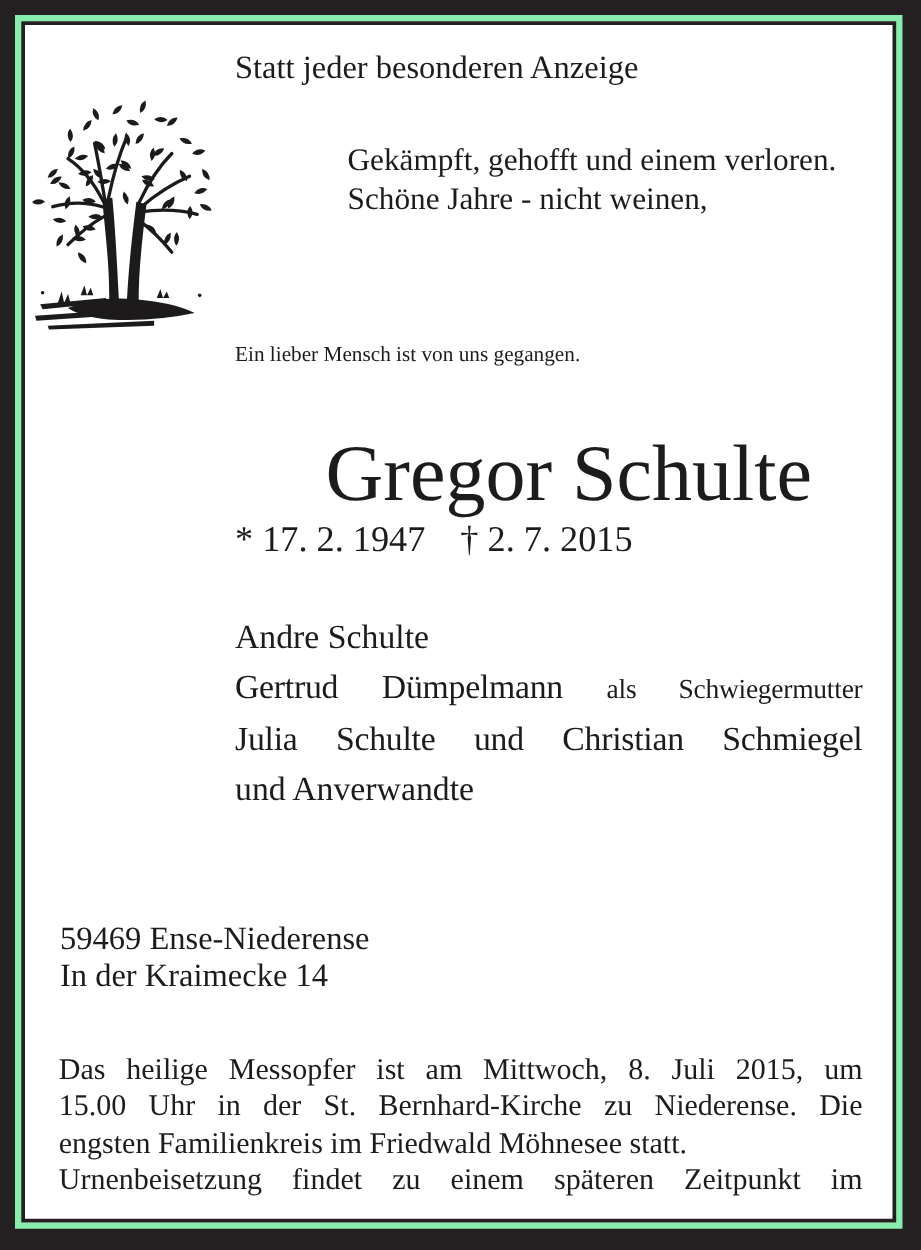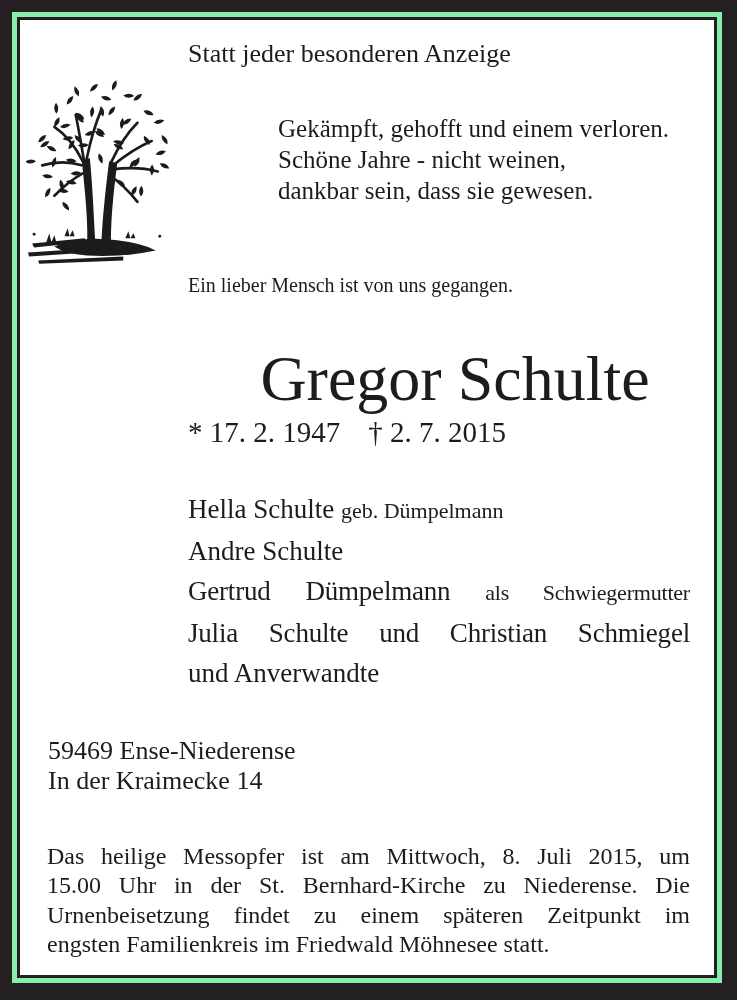--- a/index.html
+++ b/index.html
@@ -8,21 +8,21 @@
     background:#241f21;color:#1d1b1c;
     font-family:"Liberation Serif", serif;
     overflow:hidden;
   }
   .paper{position:absolute;left:12px;top:12px;right:15px;bottom:17px;background:#86efac;}
   .inner{position:absolute;left:5px;top:5px;right:5px;bottom:5px;border:3px solid #241f21;background:#ffffff;}
   .txt{position:absolute;white-space:nowrap;}
   .header-line{left:168px;top:19px;font-size:26px;}
   .tree{position:absolute;left:6px;top:60px;width:152px;height:192px;}
   .poem{left:258px;top:93px;font-size:25px;line-height:31px;}
-  .intro{left:168px;top:254px;font-size:20px;}
+  .intro{left:168px;top:254px;font-size:17px;}
   .name-block{position:absolute;left:184px;top:327px;width:502px;text-align:center;
     font-size:64px;line-height:1;white-space:nowrap;}
   .dates{position:absolute;left:168px;top:398px;width:502px;display:flex;
     justify-content:flex-start;gap:28px;font-size:29px;line-height:1;}
   .dates span{white-space:nowrap;}
   .mourners{position:absolute;left:168px;top:469px;width:502px;font-size:27px;line-height:40px;}
   .mourner-row{white-space:nowrap;}
   .mourner-row.justify{white-space:normal;text-align:justify;text-align-last:justify;letter-spacing:-0.2px;}
   .m-note{font-size:22px;}
   .address{left:28px;top:716px;font-size:26px;line-height:30px;}
@@ -121,37 +121,32 @@
           <path d="M38,152 l3,-8 2,8 3,-6 2,6 z"></path>
           <path d="M98,154 l3,-7 2,7 3,-5 2,5 z"></path>
           <circle cx="8" cy="150" r="1.4"></circle>
           <circle cx="132" cy="152" r="1.4"></circle>
         </g>
       </svg>
 
       <div class="txt poem">
         <div>Gekämpft, gehofft und einem verloren.</div>
         <div>Schöne Jahre - nicht weinen,</div>
-        <div>dankbar sein, dass sie gewesen.</div>
       </div>
 
       <div class="txt intro">Ein lieber Mensch ist von uns gegangen.</div>
 
       <div class="name-block">Gregor Schulte</div>
 
       <div class="dates">
         <span>* 17. 2. 1947</span>
         <span>† 2. 7. 2015</span>
       </div>
 
       <div class="mourners">
-        <div class="mourner-row">
-          <span class="m-name">Hella Schulte</span>
-          <span class="m-note">geb. Dümpelmann</span>
-        </div>
         <div class="mourner-row">
           <span class="m-name">Andre Schulte</span>
         </div>
         <div class="mourner-row justify">
           <span class="m-name">Gertrud Dümpelmann</span>
           <span class="m-note">als Schwiegermutter</span>
         </div>
         <div class="mourner-row justify">
           <span class="m-name">Julia Schulte und Christian Schmiegel</span>
         </div>
@@ -161,19 +156,19 @@
       </div>
 
       <div class="txt address">
         <div>59469 Ense-Niederense</div>
         <div>In der Kraimecke 14</div>
       </div>
 
       <div class="closing">
         <div class="cline">Das heilige Messopfer ist am Mittwoch, 8. Juli 2015, um</div>
         <div class="cline">15.00 Uhr in der St. Bernhard-Kirche zu Niederense. Die</div>
+        <div class="cline last">engsten Familienkreis im Friedwald Möhnesee statt.</div>
         <div class="cline">Urnenbeisetzung findet zu einem späteren Zeitpunkt im</div>
-        <div class="cline last">engsten Familienkreis im Friedwald Möhnesee statt.</div>
       </div>
 
     </div>
   </div>
 </div>
 
 </body></html>

